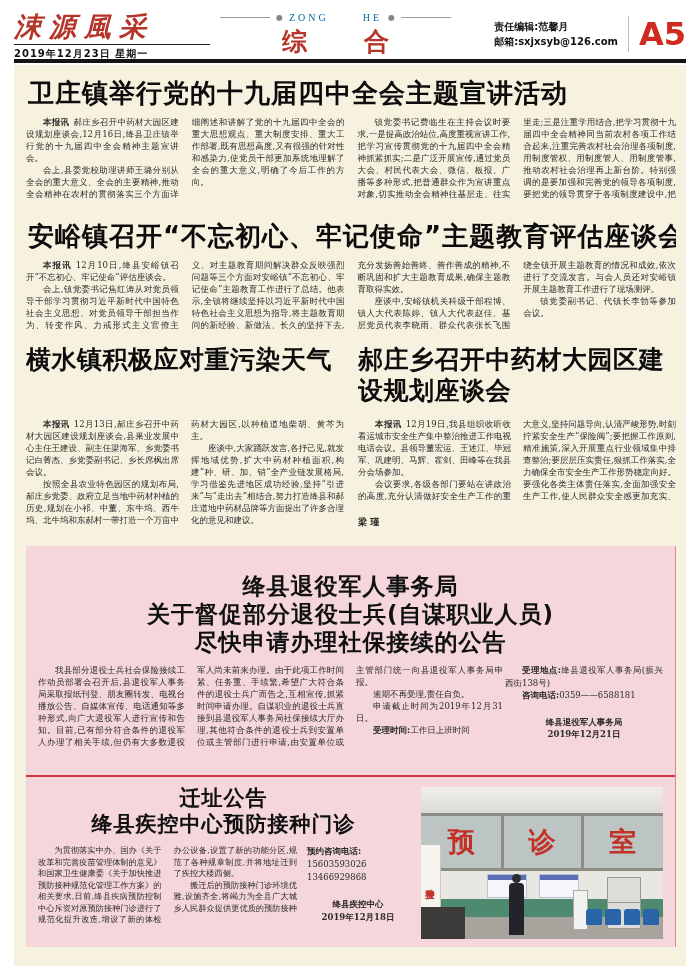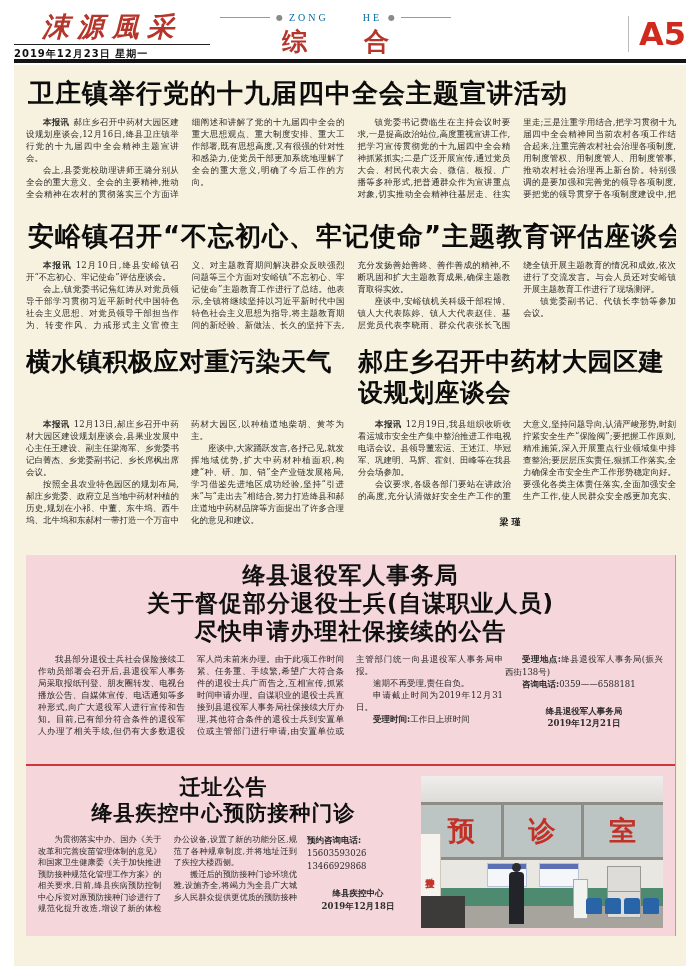--- a/index.html
+++ b/index.html
@@ -4,21 +4,21 @@
 <style>
   * { margin:0; padding:0; box-sizing:border-box; }
   html,body { background:#ffffff; }
   .page {
     position:relative; width:700px; height:980px; background:#ffffff;
     font-family:"DejaVu Serif", serif; overflow:hidden; margin:0 auto;
   }
   
   .masthead { position:absolute; top:8px; left:14px; right:14px; height:50px; display:flex; align-items:flex-start; }
   .mh-left { width:196px; padding-top:4px; }
-  .paper-title { font-size:27px; font-weight:bold; color:#b5352b; letter-spacing:8px; font-style:italic; line-height:30px; white-space:nowrap;text-align:center; }
+  .paper-title { font-size:27px; font-weight:bold; color:#b5352b; letter-spacing:8px; font-style:italic; line-height:30px; white-space:nowrap; }
   .mh-rule { height:1px; background:#222; margin:2px 0 2px; }
   .paper-date { font-size:10px; font-weight:bold; color:#111; font-family:"DejaVu Sans",sans-serif; letter-spacing:1px; }
   .mh-center { flex:1; padding:0 10px; }
   .pinyin-row { display:flex; align-items:center; margin-top:4px; }
   .hline { flex:1; height:1px; background:#9a9a9a; }
   .dot { color:#8a8a8a; font-size:8px; margin:0 6px; line-height:8px; }
   .py { color:#0369a1; font-family:Liberation Serif, serif; font-size:10px; letter-spacing:3px; }
   .py + .py { margin-left:34px; }
   .section-cn { text-align:center; margin-top:2px; }
   .section-cn span { color:#b5352b; font-size:25px; font-weight:bold; font-family:"DejaVu Sans",sans-serif; }
@@ -35,26 +35,26 @@
   .cols4 { column-count:4; column-gap:13px; }
   .cols3 { column-count:3; column-gap:12px; }
   .cols2 { column-count:2; column-gap:12px; }
   .para { font-size:8.5px; line-height:12px; color:#2b2b2b; text-indent:2em; margin:0; }
   .lead { font-weight:bold; margin-right:4px; }
   .h-a1 { height:95px; }
   .h-a2 { height:77px; }
   .article { margin-top:9px; }
   .two-col-row { display:flex; gap:14px; margin-top:10px; }
   .two-col-row section { flex:1; min-width:0; }
-  h2.headline2 { font-family:Liberation Sans, sans-serif; color:#0c0c0c; font-weight:bold; font-size:25px; line-height:31px; height:64px; letter-spacing:0.5px; margin-bottom:8px; overflow:hidden; }
+  h2.headline2 { font-family:Liberation Mono, monospace; color:#0c0c0c; font-weight:bold; font-size:25px; line-height:31px; height:64px; letter-spacing:0.5px; margin-bottom:8px; overflow:hidden; }
   .h-a3 { height:126px; }
   .h-a4 { height:94px; }
-  .byline { font-size:9px; font-weight:bold; color:#222; text-align:center; padding-right:14px; margin-top:4px; text-indent:0; }
-  
-  .pink { margin-top:11px; background:#f4d6db; padding:6px 12px 8px; border-right:1px solid #e08a8f; }
+  .byline { font-size:9px; font-weight:bold; color:#222; text-align:left; padding-right:14px; margin-top:4px; text-indent:0; }
+  
+  .pink { margin-top:2px; background:#f4d6db; padding:26px 12px 8px; border-right:1px solid #e08a8f; }
   .n-title { text-align:center; font-family:"DejaVu Sans",sans-serif; font-weight:bold; color:#101010; font-size:23px; line-height:28px; letter-spacing:1px; }
   .n1-body { display:flex; gap:2px; margin-top:8px; }
   .n1-text { flex:1; height:102px; }
   .n1-info { width:158px; font-size:8.5px; line-height:12.5px; color:#2b2b2b; text-align:justify; }
   .n1-info p { margin:0; text-indent:2em; }
   .n1-info b { font-weight:bold; }
   .sig { text-align:center; font-weight:bold; text-indent:0 !important; }
   .sig-block { margin-top:14px; }
   .red-rule { height:2px; background:#d0353a; margin:9px -12px 8px; }
   
@@ -109,20 +109,24 @@
         <span class="py">HE</span>
         <span class="dot">●</span>
         <span class="hline"></span>
       </div>
       <div class="section-cn">
         <span>综</span>
         <span>合</span>
       </div>
     </div>
     <div class="mh-right">
+      <div class="editor-block">
+        <div>责任编辑:范馨月</div>
+        <div>邮箱:sxjxsyb@126.com</div>
+      </div>
       <div class="page-no">A5</div>
     </div>
   </header>
   <div class="thick-rule"></div>
 
   <main class="content">
 
 
     <section>
       <h1 class="headline">卫庄镇举行党的十九届四中全会主题宣讲活动</h1>

